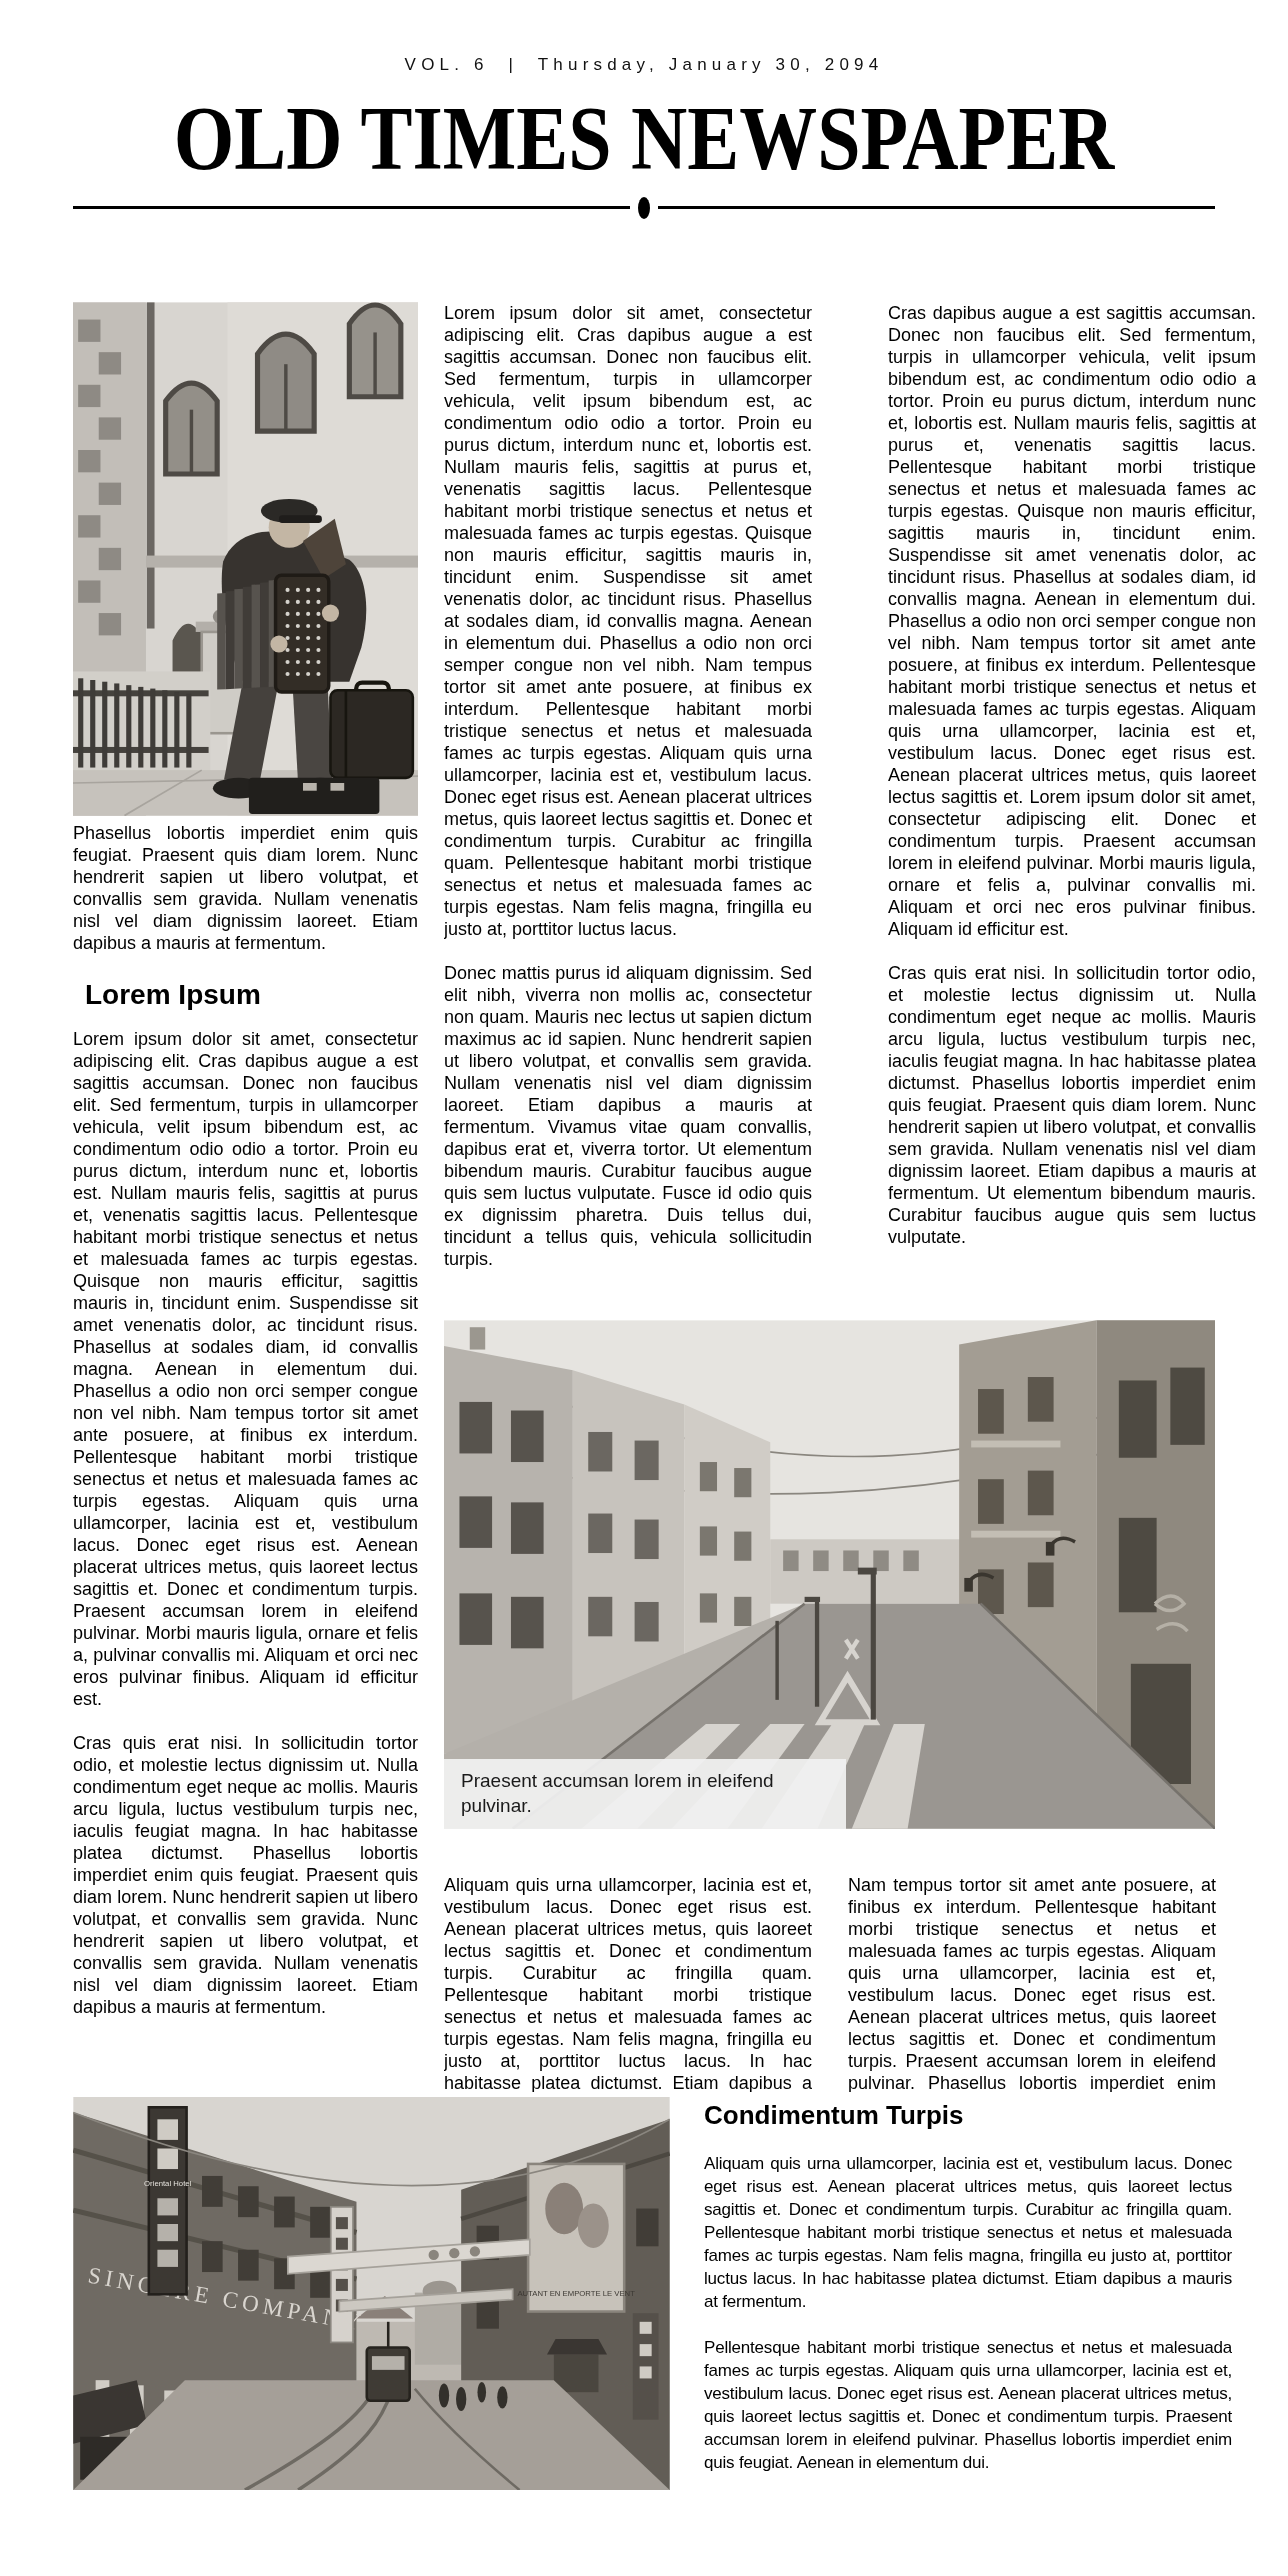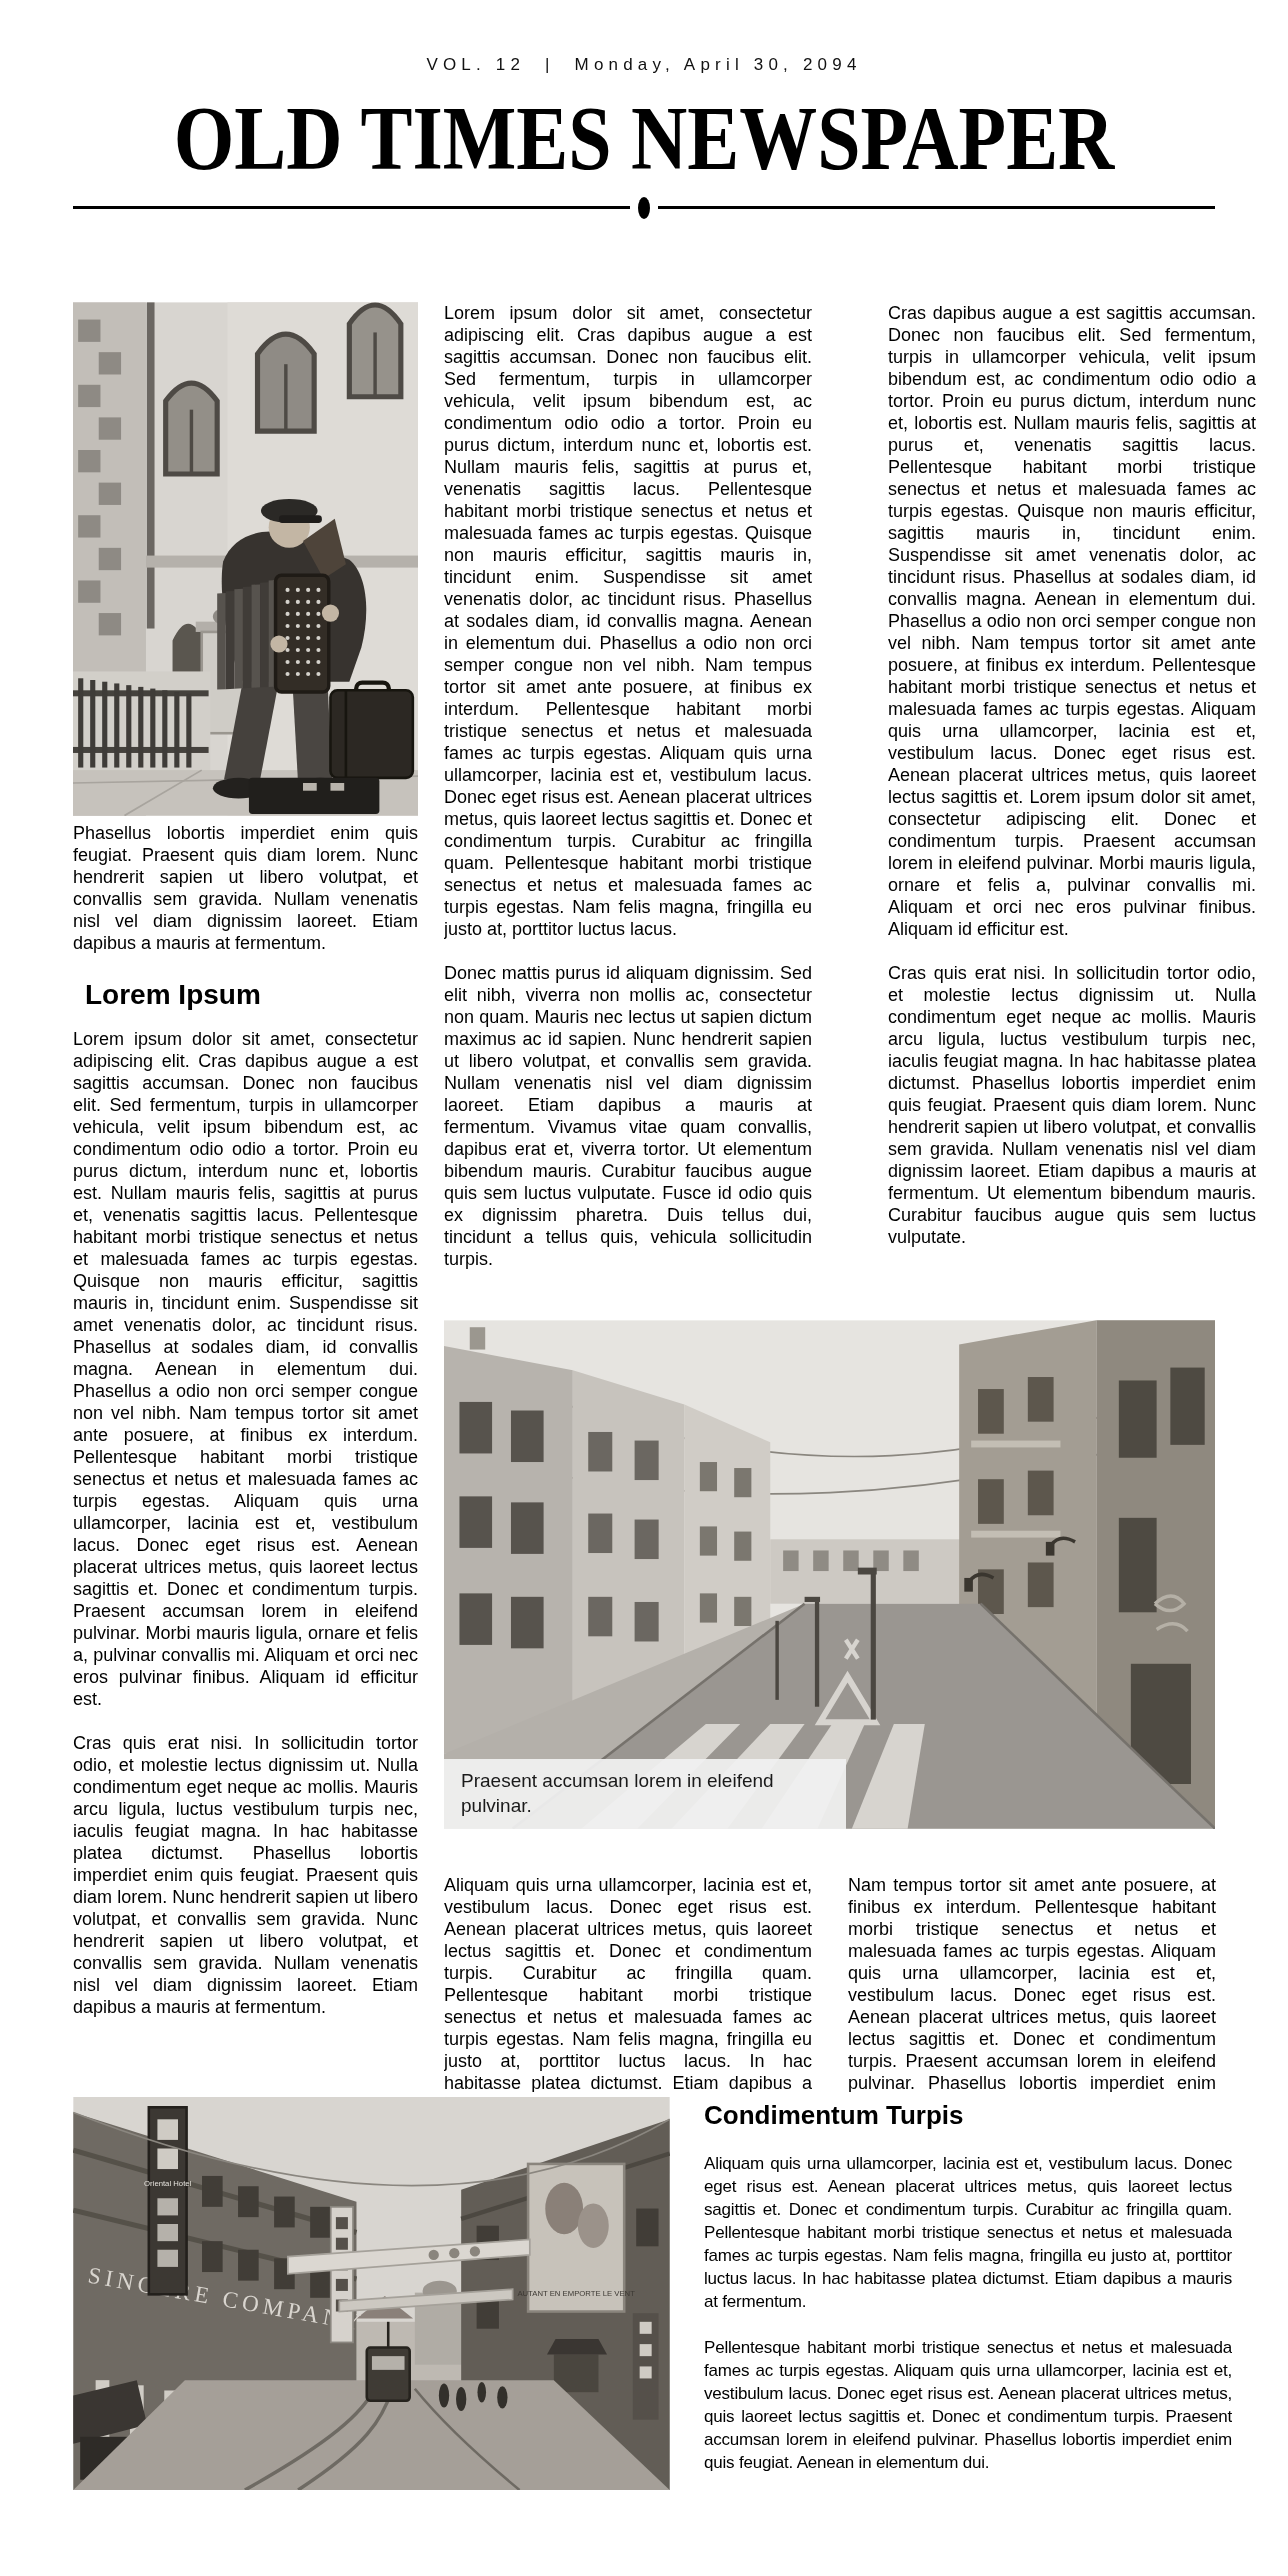--- a/index.html
+++ b/index.html
@@ -49,23 +49,23 @@
   .bottom-text h3{font-size:26px;font-weight:700;margin:0 0 22px 0;line-height:1.1;}
   .bottom-text p{font-size:17px;line-height:23px;margin:0 0 23px 0;text-align:justify;letter-spacing:-0.2px;}
 </style>
 </head>
 <body>
 
 <div class="page">
 
   <div class="header">
     <div class="vol-line">
-      <span>VOL. 12</span>
+      <span>VOL. 6</span>
       <span>&nbsp;|&nbsp;</span>
-      <span>Monday, April 30, 2094</span>
+      <span>Thursday, January 30, 2094</span>
     </div>
     <div class="masthead">OLD TIMES NEWSPAPER</div>
     <div class="divider">
       <span class="line"></span>
       <span class="dot"></span>
       <span class="line"></span>
     </div>
   </div>
 
   <div class="col col1 txt">

